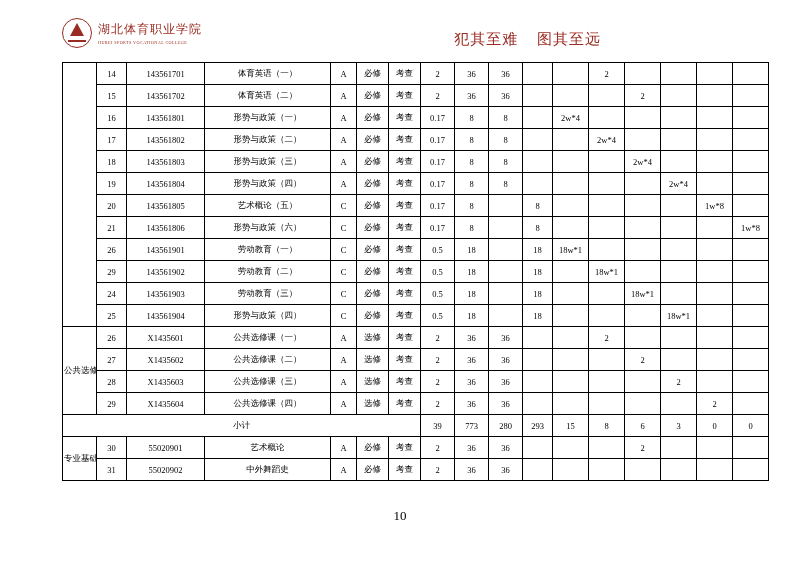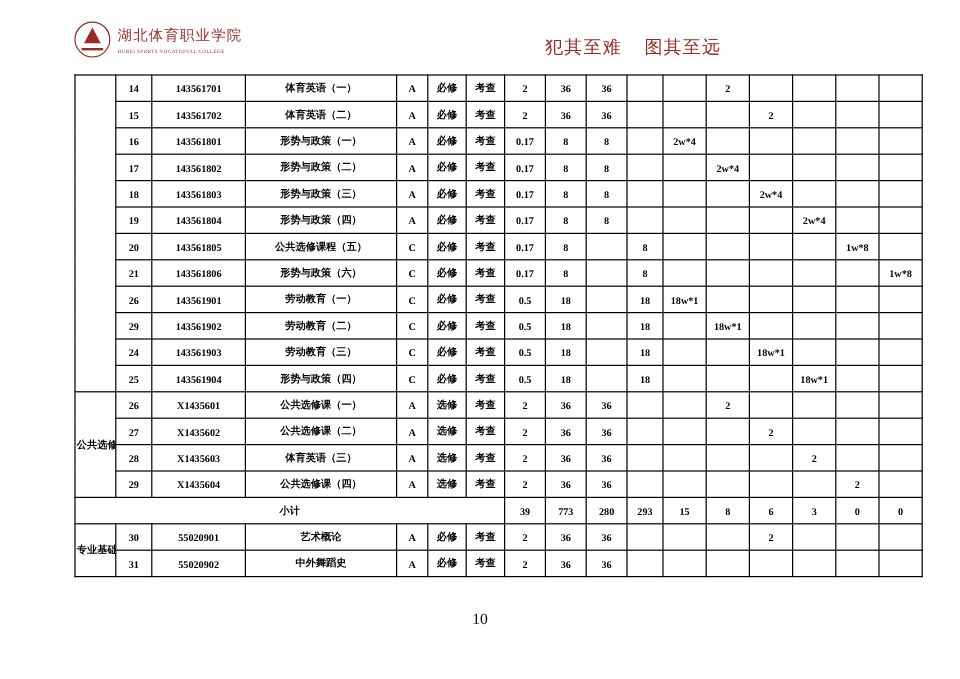--- a/index.html
+++ b/index.html
@@ -100,21 +100,20 @@
     left: 62px;
     top: 62px;
     width: 676px;
   }
   table.curr {
     border-collapse: collapse;
     table-layout: fixed;
     width: 676px;
     font-size: 8.5px;
     color: #000;
-    font-weight: bold;
   }
   table.curr td {
     border: 0.7px solid #000;
     height: 21px;
     text-align: center;
     vertical-align: middle;
     padding: 0 1px;
     overflow: hidden;
     white-space: nowrap;
   }
@@ -310,21 +309,21 @@
           <td class="t2"></td>
           <td class="t3"></td>
           <td class="t4">2w*4</td>
           <td class="t5"></td>
           <td class="t6"></td>
         </tr>
 
         <tr>
           <td class="no">20</td>
           <td class="code">143561805</td>
-          <td class="name">公共选修课程（五）</td>
+          <td class="name">艺术概论（五）</td>
           <td class="prop">C</td>
           <td class="attr">必修</td>
           <td class="assess">考查</td>
           <td class="credit">0.17</td>
           <td class="total">8</td>
           <td class="theory"></td>
           <td class="prac">8</td>
           <td class="t1"></td>
           <td class="t2"></td>
           <td class="t3"></td>
@@ -465,21 +464,21 @@
           <td class="t2"></td>
           <td class="t3">2</td>
           <td class="t4"></td>
           <td class="t5"></td>
           <td class="t6"></td>
         </tr>
 
         <tr>
           <td class="no">28</td>
           <td class="code">X1435603</td>
-          <td class="name">体育英语（三）</td>
+          <td class="name">公共选修课（三）</td>
           <td class="prop">A</td>
           <td class="attr">选修</td>
           <td class="assess">考查</td>
           <td class="credit">2</td>
           <td class="total">36</td>
           <td class="theory">36</td>
           <td class="prac"></td>
           <td class="t1"></td>
           <td class="t2"></td>
           <td class="t3"></td>

